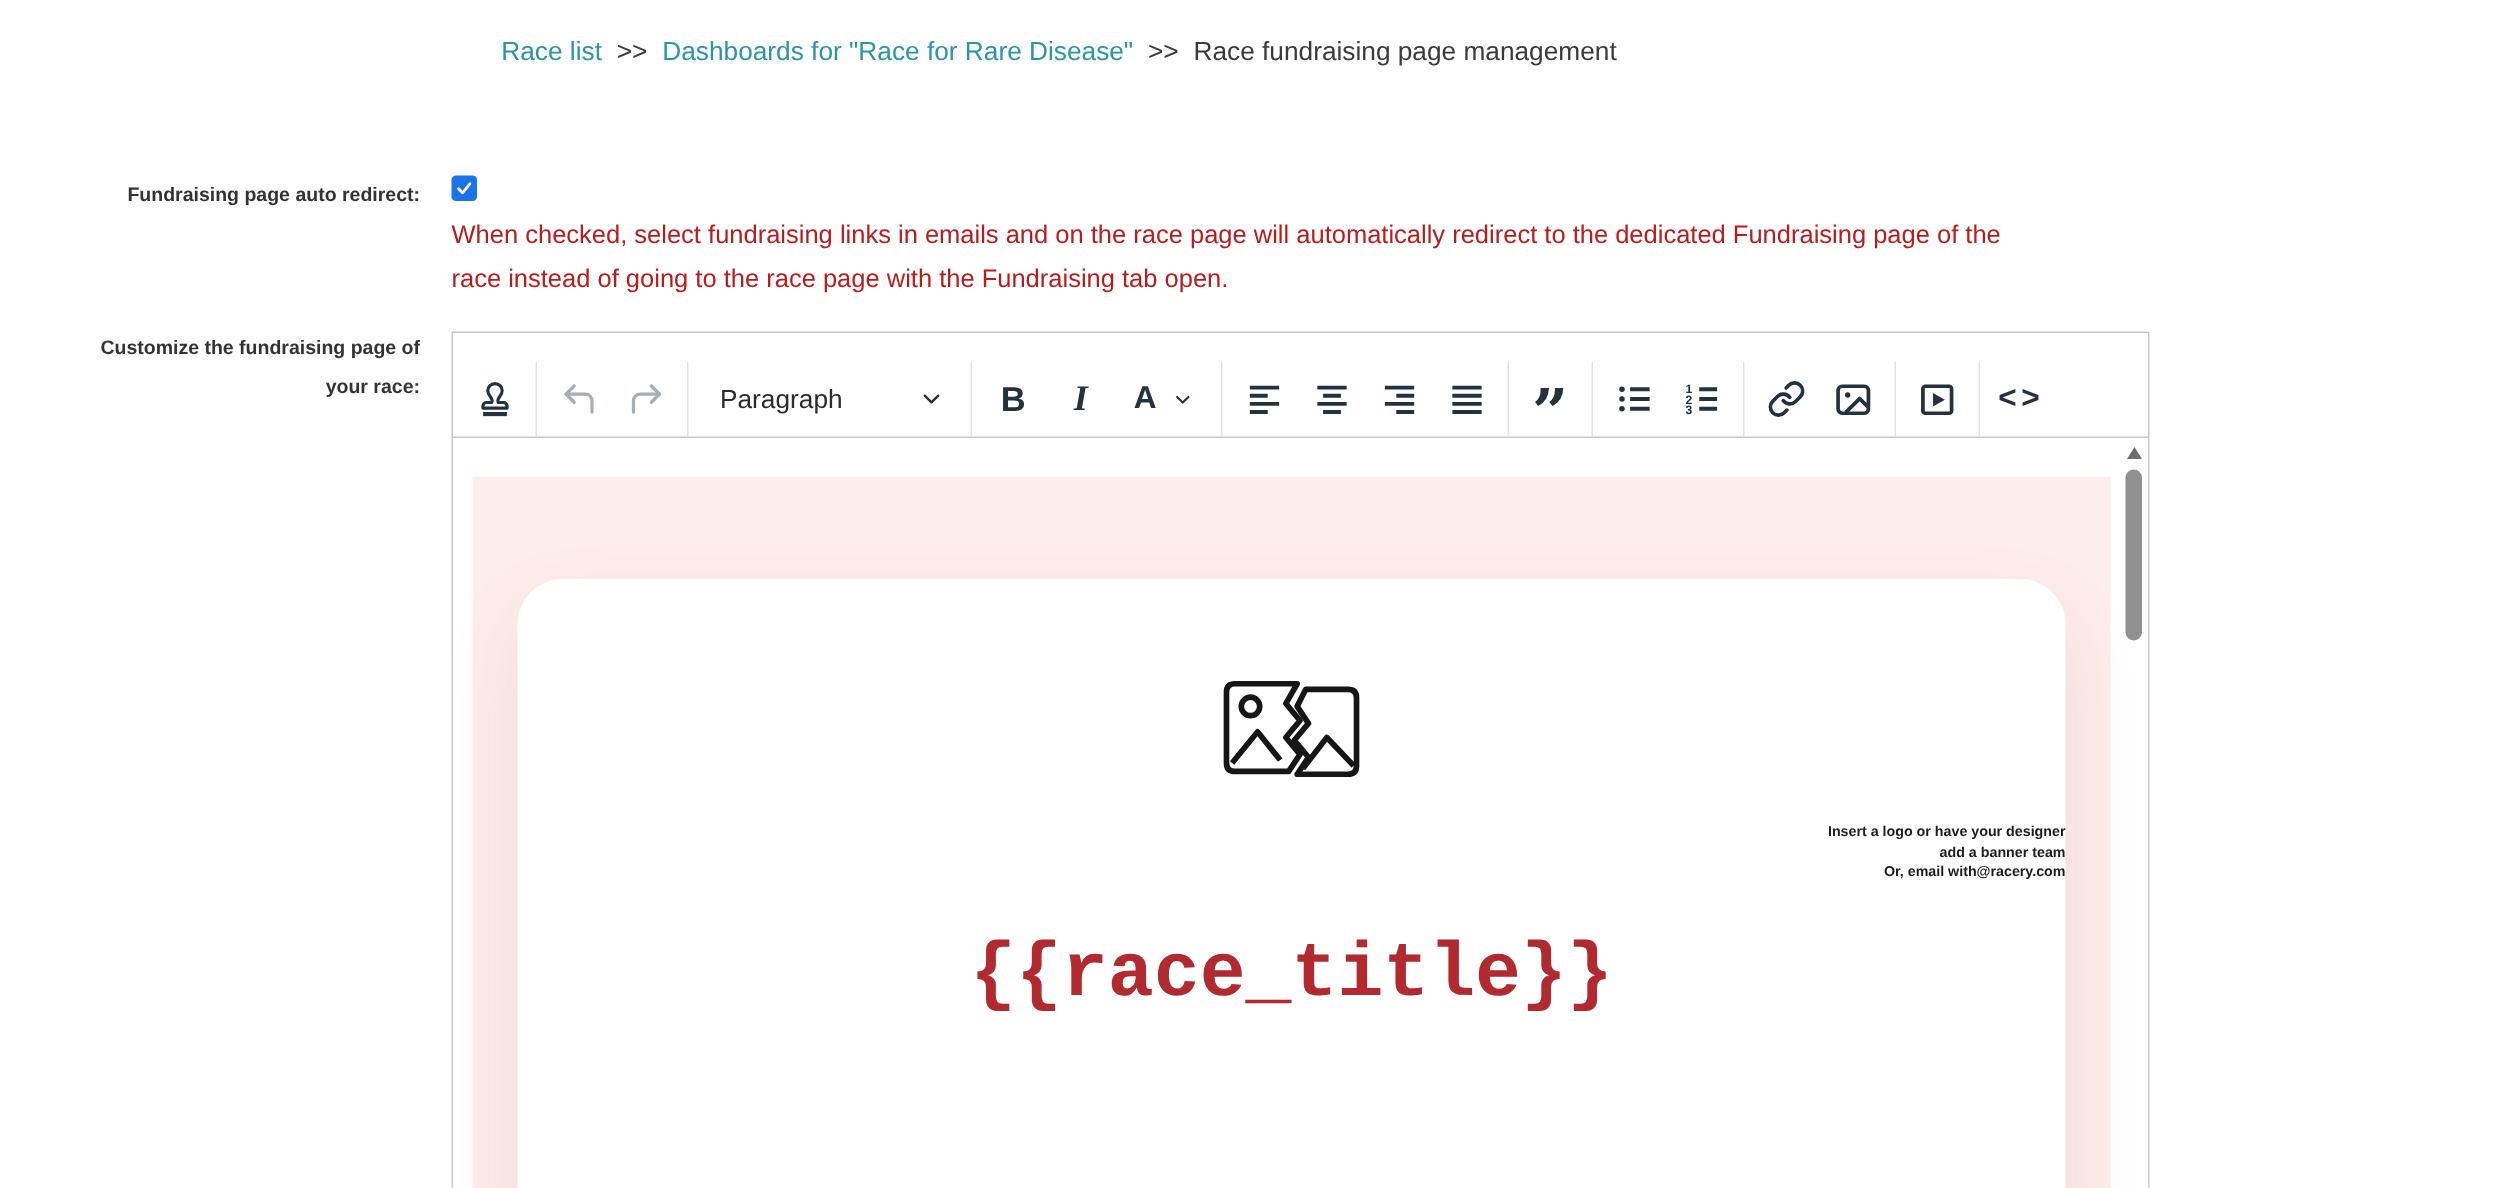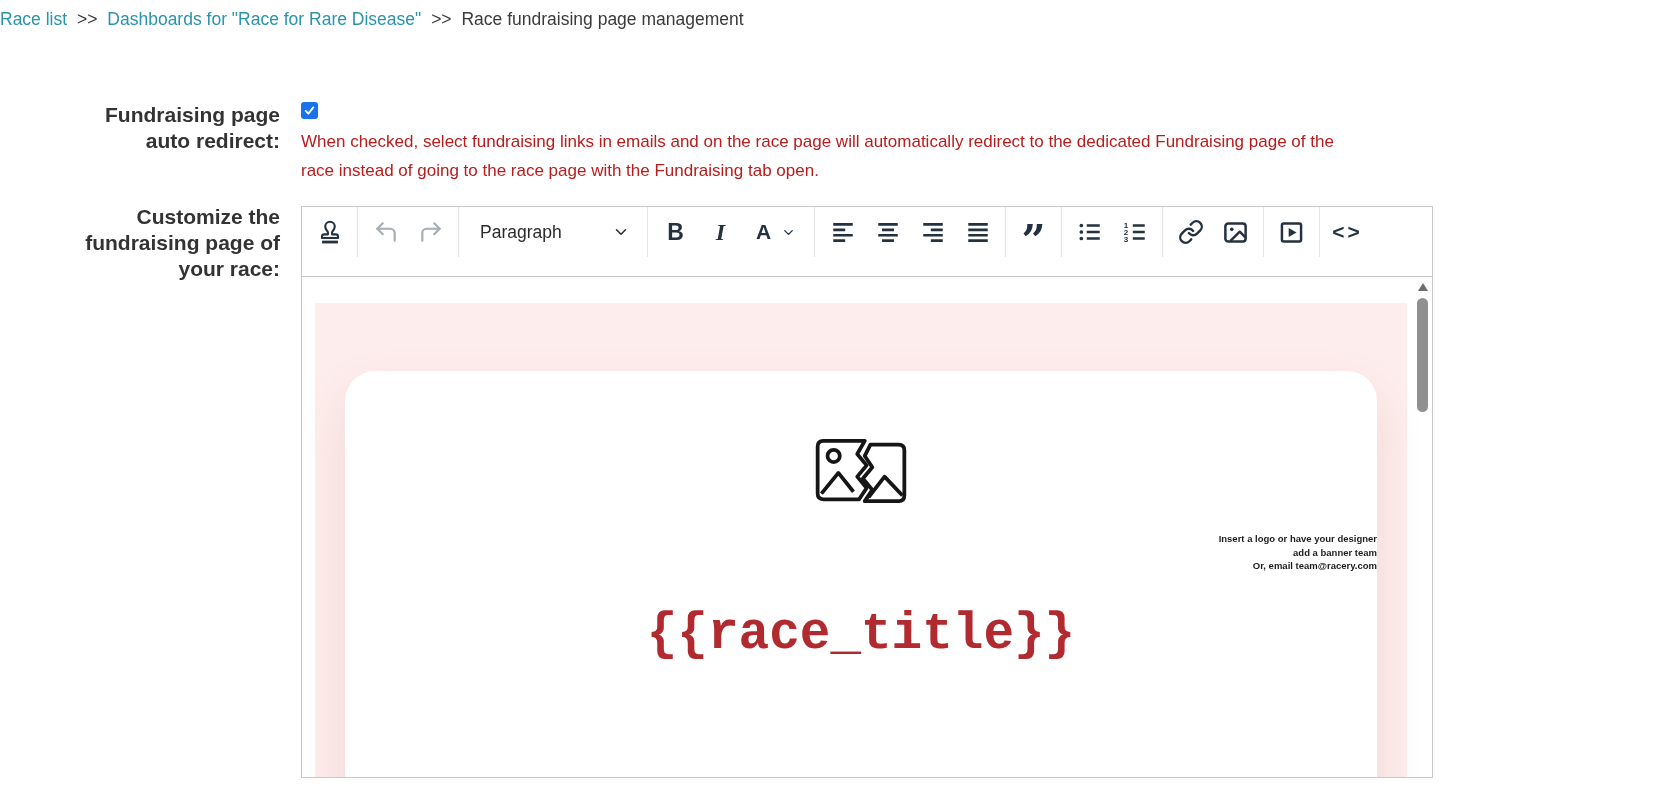--- a/index.html
+++ b/index.html
@@ -6,52 +6,52 @@
   html, body { margin: 0; padding: 0; background: #fff; }
   body {
     font-family: "Liberation Sans", sans-serif;
     color: #333;
     width: 1670px; height: 792px; overflow: hidden;
   }
   .page { width: 1670px; height: 792px; overflow: hidden; position: relative; background: #fff; }
   .content-wrap { width: 1412px; }
 
   
-  .breadcrumb { padding-top: 9px; font-size: 17.5px; color: #3a3a3a; }
+  .breadcrumb { padding-top: 24px; text-align: center; font-size: 17.5px; color: #3a3a3a; }
   .breadcrumb a { color: var(--color-link, #2a93ad); text-decoration: none; cursor: pointer; }
   .breadcrumb .sep { color: #3a3a3a; margin: 0 5px; }
 
   
   .title {
     margin: 40px 0 0 0; text-align: center; font-size: 39px; font-weight: 400;
     color: var(--color-title-text, #3f3f3f); letter-spacing: -0.6px;
   }
 
   
   .form-row { display: flex; align-items: flex-start; }
   .row1 { margin-top: 72px; }
   .row2 { margin-top: 19px; }
   .label-col {
-    flex: 0 0 280px; text-align: right; font-weight: 700; font-size: 21px;
+    flex: 0 0 280px; text-align: right; font-weight: 700; font-size: 13px;
     line-height: 26px; color: var(--color-body-text, #333);
   }
   .label-inner { display: inline-block; max-width: 215px; }
   .field-col { margin-left: 21px; flex: 1; }
 
   
   .checkbox {
     width: 17px; height: 17px; border-radius: 3px;
     background: var(--color-checkbox, #1a73e8);
     display: flex; align-items: center; justify-content: center; cursor: pointer;
   }
   .desc { margin-top: 9px; font-size: 17px; line-height: 28.5px; color: #b91c1c; max-width: 1063px; }
 
   
   .editor { width: 1132px; border: 1px solid #c8c8c8; margin-top: 2px; background: #fff; }
-  .toolbar { height: 70px; display: flex; align-items: flex-start; border-bottom: 1px solid #c8c8c8; background: #fff; }
+  .toolbar { height: 70px; display: flex; align-items: flex-end; border-bottom: 1px solid #c8c8c8; background: #fff; }
   .tgroup { display: flex; align-items: center; padding: 0 5px; border-right: 1px solid #e3e3e3; }
   .tgroup:last-child { border-right: none; }
   .tbtn {
     min-width: 45px; height: 50px; display: flex; align-items: center; justify-content: center;
     color: var(--color-toolbar-icon, #24313f); cursor: pointer; border-radius: 4px; background: transparent; border: none;
   }
   .tbtn.disabled { color: var(--color-toolbar-icon-disabled, #a6adb4); }
   .tbtn svg { display: block; }
   .para-btn { min-width: 178px; justify-content: space-between; padding: 0 12px 0 16px; font-size: 17.5px; color: #2b2b2b; }
   .glyph-b { font-size: 23px; font-weight: 700; }
@@ -258,21 +258,21 @@
                 <svg width="98" height="68" viewBox="0 0 104 72" fill="none" stroke="#161616" stroke-width="4" stroke-linejoin="round">
                   <path d="M56 4 H12 Q6 4 6 10 V60 Q6 66 12 66 H50 L58 54 L48 42 L58 30 L48 18 Z"></path>
                   <circle cx="23" cy="20" r="6.5"></circle>
                   <path d="M10 60 L28 38 L44 58"></path>
                   <path d="M62 8 H92 Q98 8 98 14 V62 Q98 68 92 68 H56 L64 56 L54 44 L64 32 L56 20 Z"></path>
                   <path d="M60 64 L77 42 L96 62"></path>
                 </svg>
                 <div class="ph-text">
                   <div>Insert a logo or have your designer</div>
                   <div>add a banner team</div>
-                  <div>Or, email team@racery.com</div>
+                  <div>Or, email with@racery.com</div>
                 </div>
                 <div class="race-title">{{race_title}}</div>
               </div>
             </div>
             <div class="vscroll">
               <div class="up-arrow"></div>
               <div class="thumb"></div>
             </div>
           </div>
 

